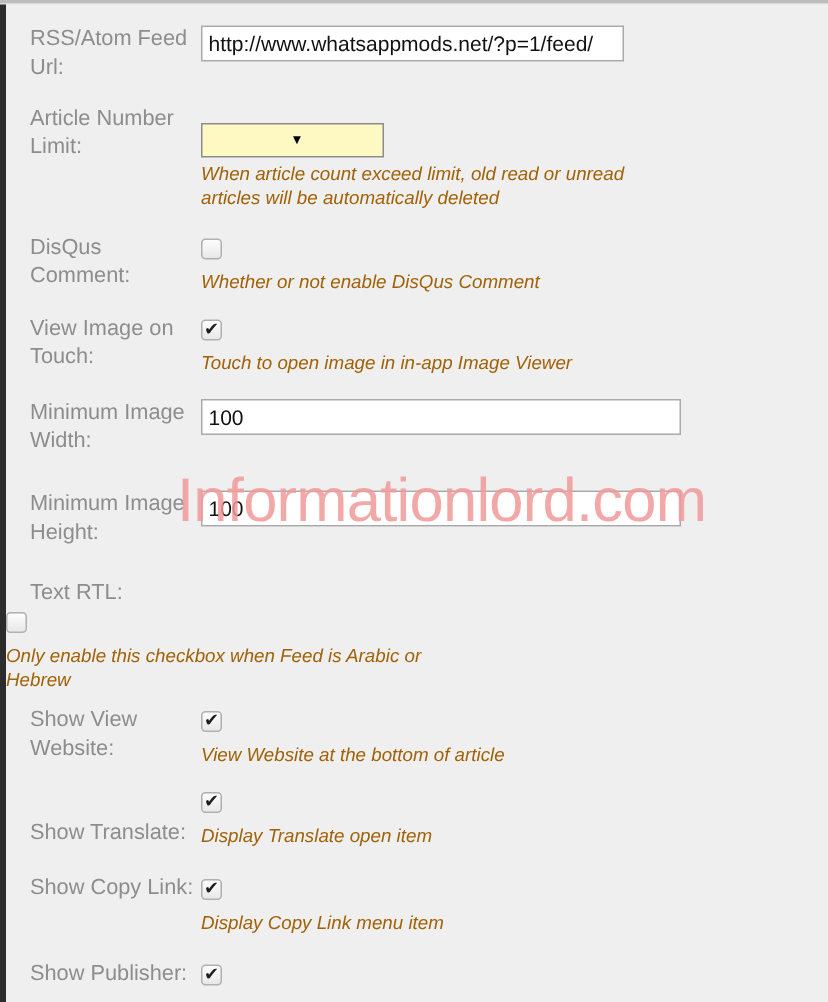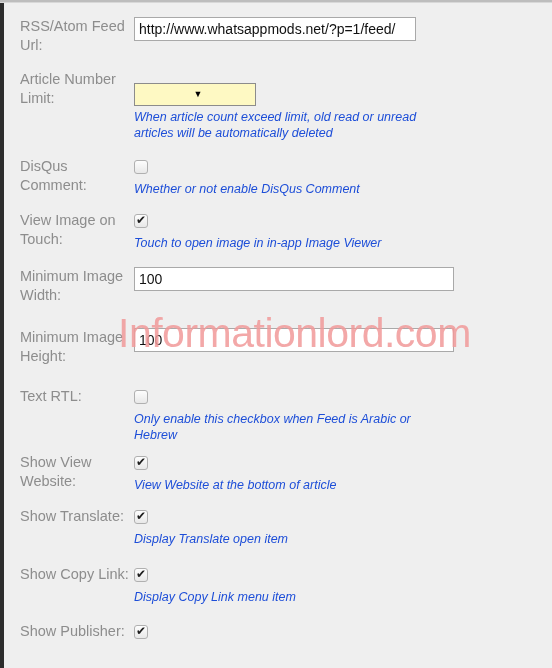--- a/index.html
+++ b/index.html
@@ -68,21 +68,21 @@
     color: #8d8d8d;
     font-size: 14.5px;
     line-height: 19px;
   }
   .field-col {
     flex: 1 1 auto;
     min-width: 0;
     padding-left: 0px;
   }
   .hint {
-    color: #1d4ed8;
+    color: #a16207;
     font-style: italic;
     font-size: 12.5px;
     line-height: 16px;
     padding-top: 3px;
     max-width: 285px;
   }
   input.text-field {
     box-sizing: border-box;
     width: 320px;
     height: 24px;
@@ -223,42 +223,42 @@
       </div>
     </div>
 
     <div class="row" style="padding-top:23px;">
       <div class="label-col">Minimum Image Height:</div>
       <div class="field-col">
         <input class="text-field" type="text" value="100" style="">
       </div>
     </div>
 
-    <div class="row" style="padding-top:21px;">
+    <div class="row" style="padding-top:21px;flex-direction:column;">
       <div class="label-col">Text RTL:</div>
       <div class="field-col">
         <div class="cb-wrap">
           <span class="cb"></span>
         </div>
         <div class="hint">Only enable this checkbox when Feed is Arabic or Hebrew</div>
       </div>
     </div>
 
     <div class="row" style="padding-top:10px;">
       <div class="label-col">Show View Website:</div>
       <div class="field-col">
         <div class="cb-wrap">
           <span class="cb checked"></span>
         </div>
         <div class="hint">View Website at the bottom of article</div>
       </div>
     </div>
 
 
-    <div class="row" style="padding-top:14px;">
+    <div class="row" style="padding-top:14px;align-items:flex-end;">
       <div class="label-col">Show Translate:</div>
       <div class="field-col">
         <div class="cb-wrap">
           <span class="cb checked"></span>
         </div>
         <div class="hint">Display Translate open item</div>
       </div>
     </div>
 
     <div class="row" style="padding-top:18px;">

